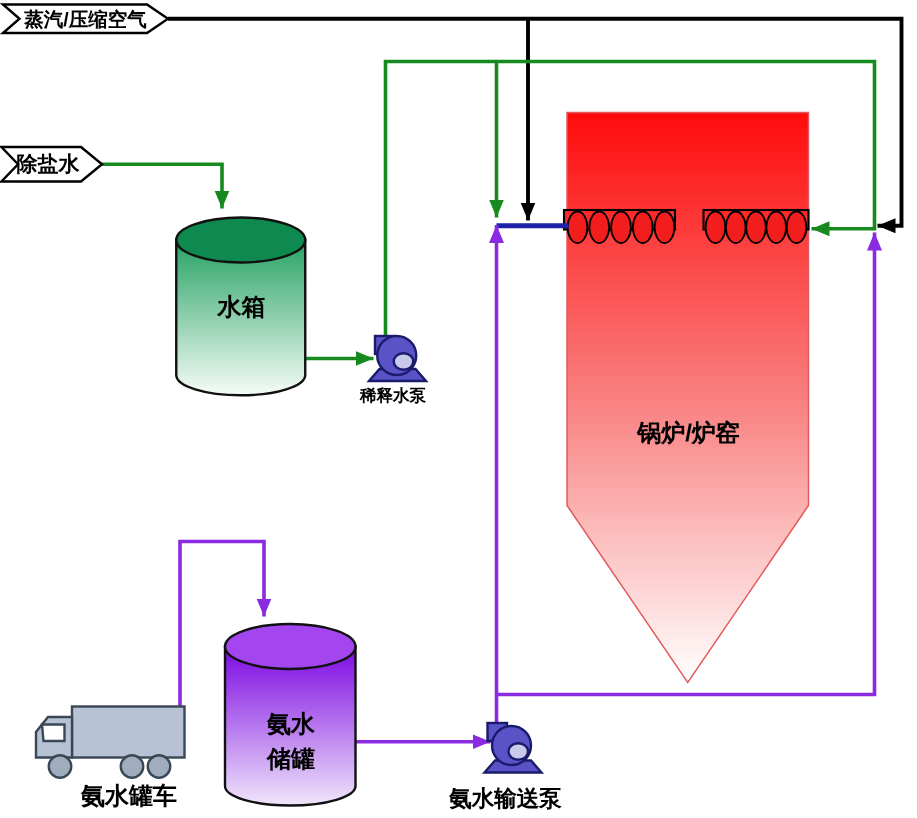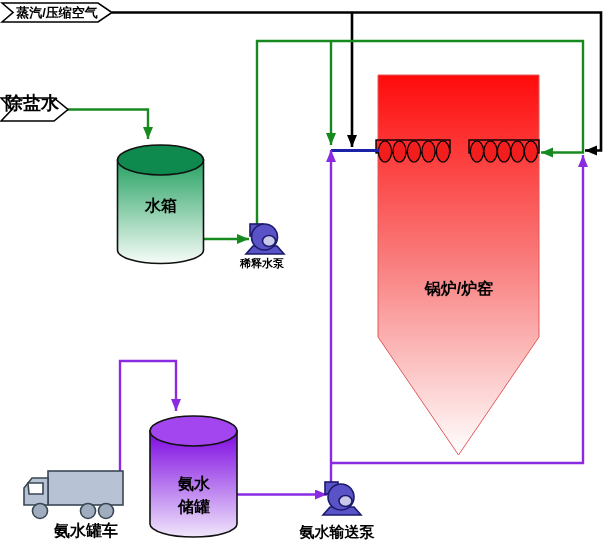--- a/index.html
+++ b/index.html
@@ -8,21 +8,21 @@
     font-family:"Liberation Sans","DejaVu Sans",sans-serif;
     padding-left:17px;
   }
   .stage svg{position:absolute;left:0;top:0;}
   .lbl{
     position:absolute;text-align:center;font-weight:bold;color:#000;
     font-family:"Liberation Sans","DejaVu Sans",sans-serif;
     white-space:nowrap;
   }
   .lbl-steam{left:5px;top:4px;width:104px;font-size:13px;}
-  .lbl-demin{left:3px;top:91px;width:58px;font-size:18px;}
+  .lbl-demin{left:3px;top:101px;width:58px;font-size:14px;}
   .lbl-diltank{left:120px;top:195px;width:82px;font-size:16px;line-height:21px;}
   .lbl-dilpump{left:219px;top:256px;width:86px;font-size:11px;}
   .lbl-boiler{left:398px;top:279px;width:122px;font-size:16px;}
   .lbl-ammtank{left:152px;top:472px;width:84px;font-size:16px;line-height:23px;}
   .lbl-truck{left:42px;top:521px;width:88px;font-size:16px;}
   .lbl-ammpump{left:284px;top:523px;width:106px;font-size:15px;text-align:center;}
 </style>
 </head>
 <body>
 

